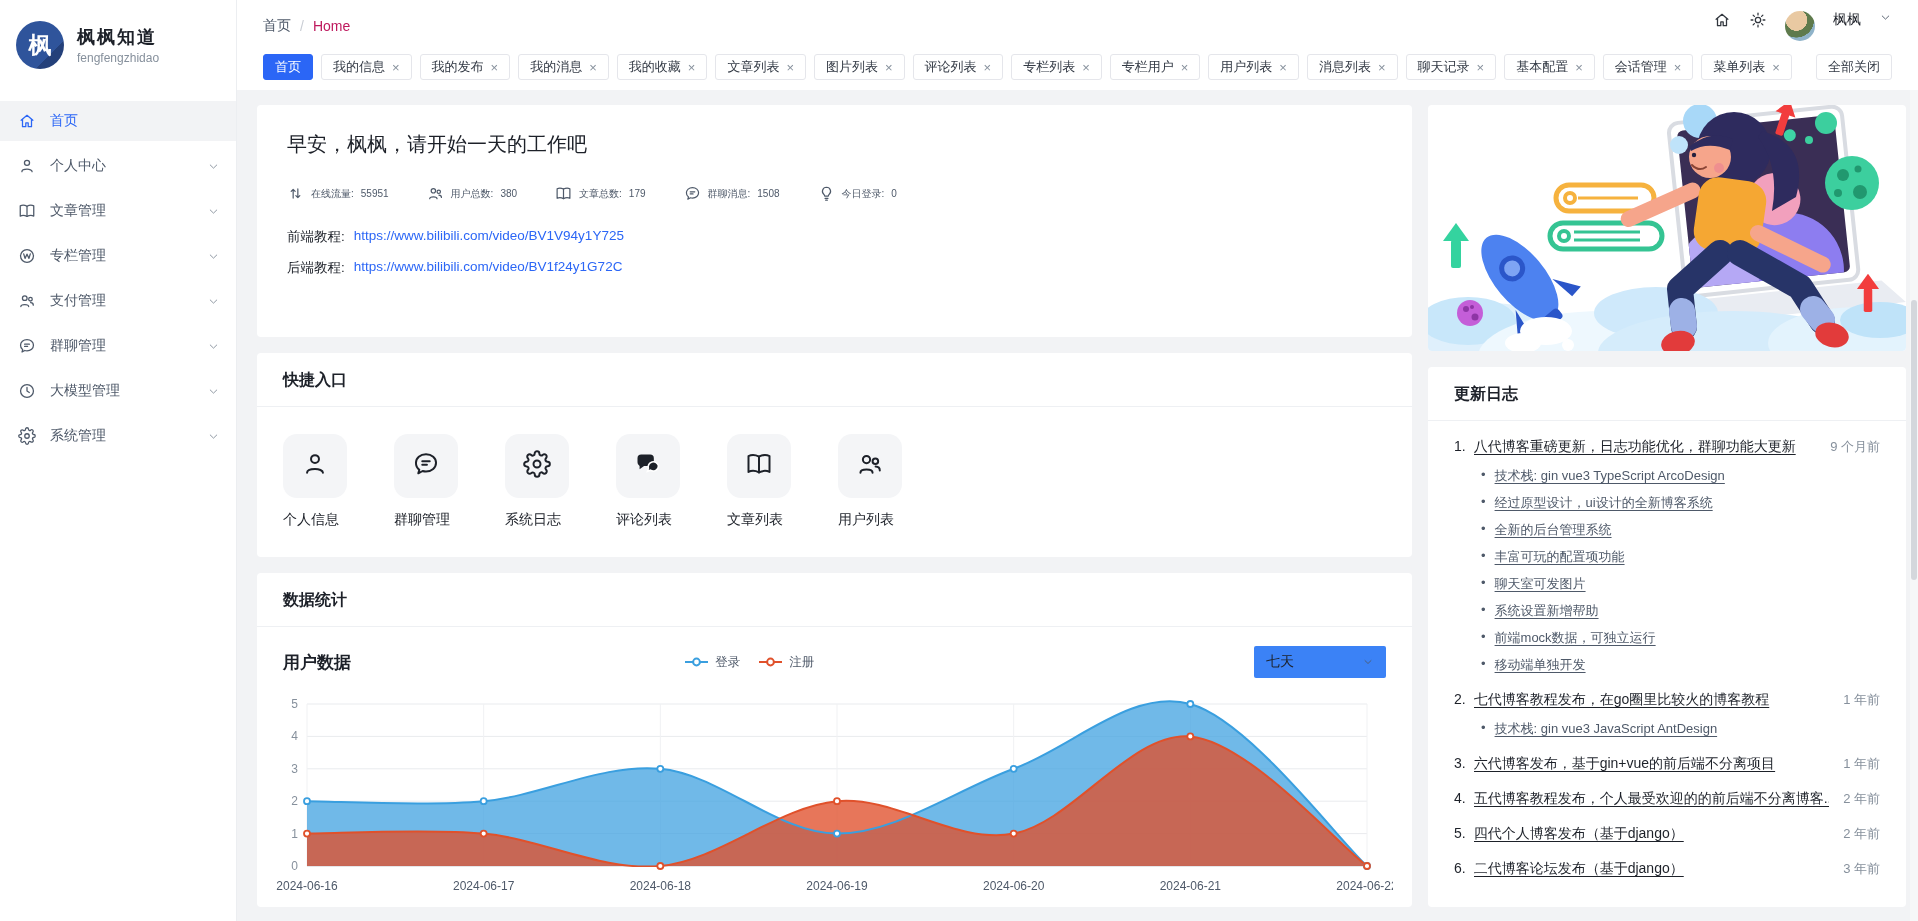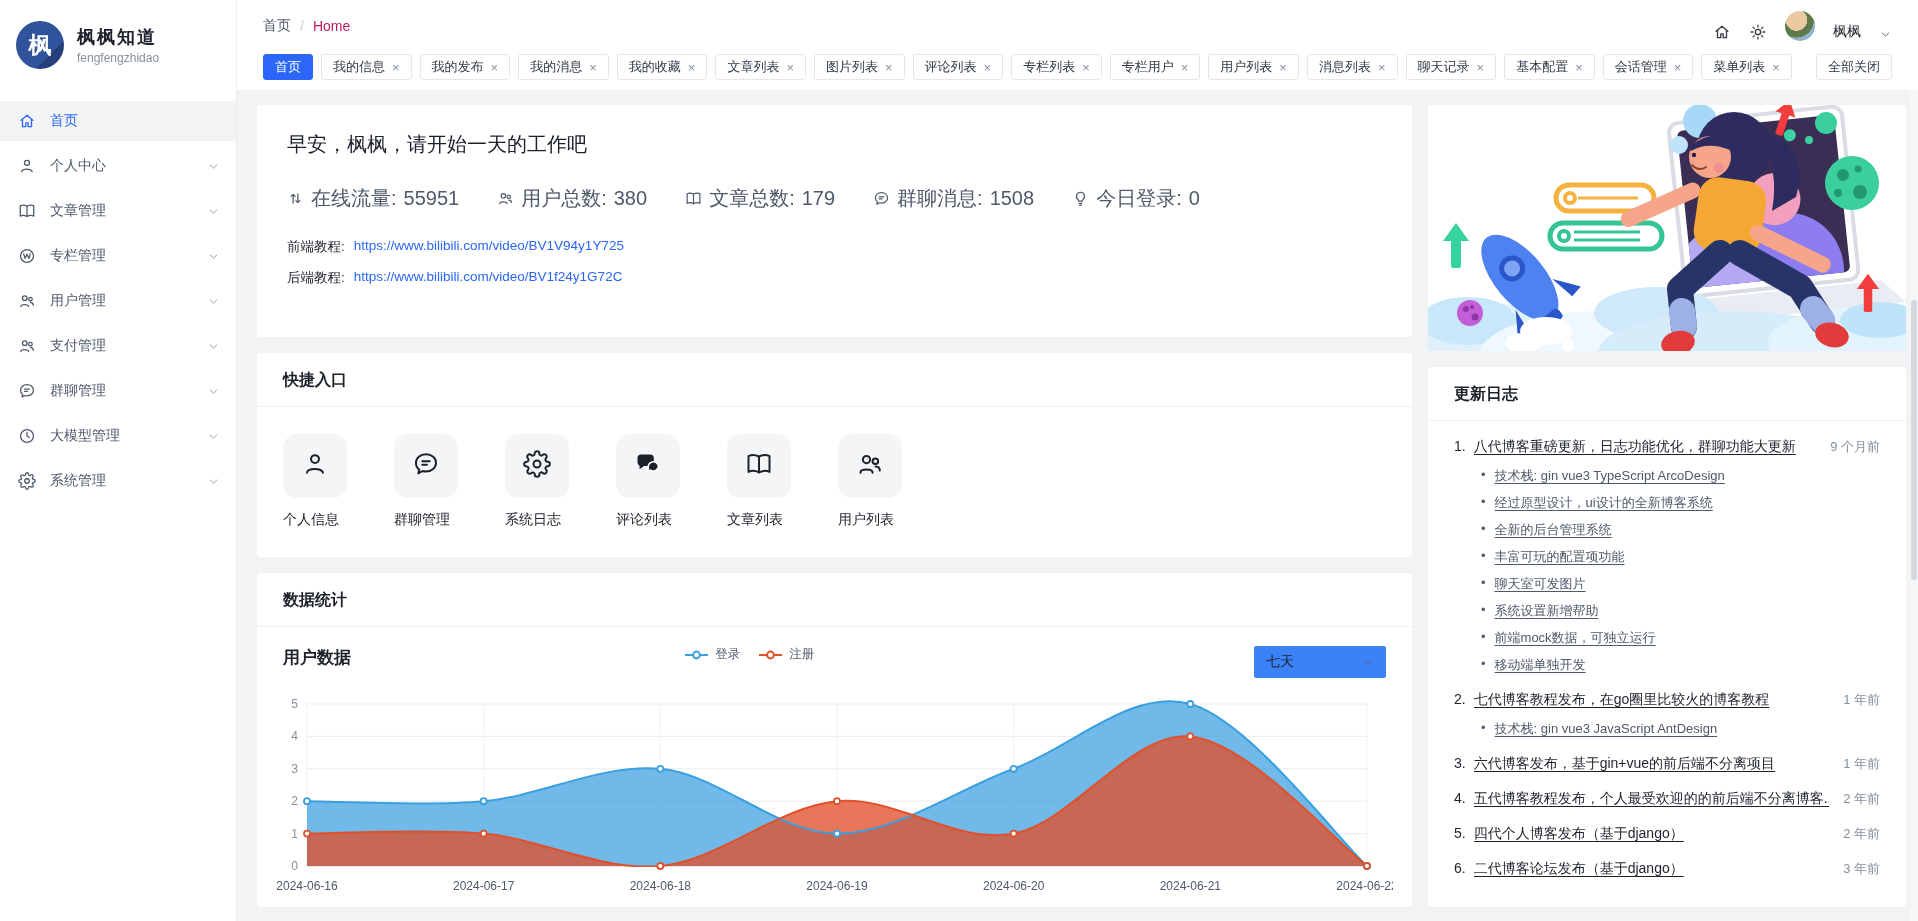--- a/index.html
+++ b/index.html
@@ -22,21 +22,21 @@
   .mi-chevron { width:13px; height:13px; color:#86909c; display:inline-flex; }
   .mi-chevron svg { width:100%; height:100%; }
 
   
   .rightside { flex:1; display:flex; flex-direction:column; min-width:0; }
   .topbar { height:52px; background:#fff; display:flex; align-items:center; padding:0 26px; }
   .breadcrumb { display:flex; align-items:center; gap:9px; font-size:14px; }
   .crumb-first { color:#4e5969; cursor:pointer; }
   .crumb-sep { color:#c9cdd4; }
   .crumb-last { color:#be185d; }
-  .topbar-actions { margin-left:auto; display:flex; align-items:flex-end; gap:18px; }
+  .topbar-actions { margin-left:auto; display:flex; align-items:flex-start; gap:18px; }
   .tb-icon { width:18px; height:18px; color:#33383f; display:inline-flex; cursor:pointer; }
   .tb-icon svg { width:100%; height:100%; }
   .avatar { width:30px; height:30px; border-radius:50%; flex:none; cursor:pointer;
             background:radial-gradient(circle at 38% 30%, #e9c9a2 0 38%, #5e7a4c 39% 62%, #8fb3c9 63%); }
   .username { font-size:14px; color:#1d2129; cursor:pointer; }
   .user-chevron { width:13px; height:13px; color:#4e5969; display:inline-flex; cursor:pointer; }
   .user-chevron svg { width:100%; height:100%; }
 
   .tabsbar { background:#fff; display:flex; align-items:center; gap:8px; padding:2px 26px 10px 26px; }
   .tab { height:26px; display:inline-flex; align-items:center; gap:7px; padding:0 11px; background:#fff; border:1px solid #e5e6eb; border-radius:3px; font-size:13px; color:#333a45; cursor:pointer; white-space:nowrap; flex:none; }
@@ -46,41 +46,41 @@
 
   
   .content { flex:1; display:flex; gap:16px; padding:15px 12px 14px 20px; min-height:0; }
   .col-left { flex:1; min-width:0; display:flex; flex-direction:column; gap:16px; }
   .col-right { width:478px; flex:none; display:flex; flex-direction:column; gap:16px; }
   .card { background:#fff; border-radius:4px; }
 
   
   .welcome { height:232px; flex:none; padding:26px 30px; }
   .greeting { font-size:20px; font-weight:500; color:#1d2129; }
-  .stats-row { display:flex; align-items:flex-end; gap:38px; margin-top:27px; font-size:20px; color:#4e5969; }
+  .stats-row { display:flex; align-items:flex-end; gap:38px; margin-top:27px; font-size:10px; color:#4e5969; }
   .stat { display:flex; align-items:center; gap:7px; }
   .stat-icon { width:17px; height:17px; display:inline-flex; color:#4e5969; }
   .stat-icon svg { width:100%; height:100%; }
   .links { margin-top:26px; }
   .link-row { display:flex; gap:9px; font-size:13.5px; margin-top:13px; }
   .link-row:first-child { margin-top:0; }
   .link-label { color:#1d2129; }
   .link-row a { color:#2b66f6; text-decoration:none; }
 
   
   .card-head { padding:17px 26px 15px; font-size:16px; font-weight:bold; color:#1d2129; border-bottom:1px solid #eef0f3; }
   .quick-body { display:flex; gap:47px; padding:27px 26px 28px; }
   .quick-item { display:flex; flex-direction:column; gap:13px; cursor:pointer; }
   .quick-box { width:64px; height:64px; border-radius:14px; background:#f4f5f7; display:flex; align-items:center; justify-content:center; color:#1d2129; }
   .quick-box svg { width:28px; height:28px; }
   .quick-label { font-size:14px; color:#1d2129; }
 
   
   .stats-card { flex:1; min-height:0; display:flex; flex-direction:column; }
-  .chart-head { display:flex; align-items:flex-start; padding:19px 26px 6px; position:relative; }
+  .chart-head { display:flex; align-items:center; padding:19px 26px 6px; position:relative; }
   .chart-title { font-size:17px; font-weight:bold; color:#1d2129; }
   .legend { position:absolute; left:37%; display:flex; gap:18px; }
   .legend-item { display:flex; align-items:center; gap:6px; font-size:12.5px; color:#4e5969; cursor:pointer; }
   .select { margin-left:auto; width:132px; height:32px; background:#3b82f6; border-radius:2px; display:flex; align-items:center; padding:0 12px; font-size:14px; color:#1d2129; cursor:pointer; }
   .select-chevron { margin-left:auto; width:12px; height:12px; color:#4e5969; display:inline-flex; }
   .select-chevron svg { width:100%; height:100%; }
   .chart-wrap { padding:6px 8px 0 16px; overflow:hidden; flex:1; }
   #chartSvg { display:block; font-family:inherit; }
 
   
@@ -156,36 +156,20 @@
           </span>
   </div>
         <div class="menu-item">
     <span class="mi-icon">
             <svg viewBox="0 0 24 24" fill="none" stroke="currentColor" stroke-width="1.7" stroke-linecap="round" stroke-linejoin="round">
               <circle cx="12" cy="12" r="8.6"></circle>
               <path d="M7.6 9.2l1.8 6 2.6-5.6 2.6 5.6 1.8-6"></path>
             </svg>
           </span>
     <span class="mi-label">专栏管理</span>
-    <span class="mi-chevron">
-            <svg viewBox="0 0 24 24" fill="none" stroke="currentColor" stroke-width="1.7" stroke-linecap="round" stroke-linejoin="round">
-              <path d="M6 9.2 12 15l6-5.8"></path>
-            </svg>
-          </span>
-  </div>
-        <div class="menu-item">
-    <span class="mi-icon">
-            <svg viewBox="0 0 24 24" fill="none" stroke="currentColor" stroke-width="1.7" stroke-linecap="round" stroke-linejoin="round">
-              <circle cx="9" cy="8.2" r="3.1"></circle>
-              <path d="M3.8 19.4c0-3.6 10.4-3.6 10.4 0"></path>
-              <circle cx="16.6" cy="9.6" r="2.4"></circle>
-              <path d="M16.8 14.2c2.3.1 3.6 1.6 3.6 3.4"></path>
-            </svg>
-          </span>
-    <span class="mi-label">用户管理</span>
     <span class="mi-chevron">
             <svg viewBox="0 0 24 24" fill="none" stroke="currentColor" stroke-width="1.7" stroke-linecap="round" stroke-linejoin="round">
               <path d="M6 9.2 12 15l6-5.8"></path>
             </svg>
           </span>
   </div>
         <div class="menu-item">
     <span class="mi-icon">
             <svg viewBox="0 0 24 24" fill="none" stroke="currentColor" stroke-width="1.7" stroke-linecap="round" stroke-linejoin="round">
               <circle cx="9" cy="8.2" r="3.1"></circle>

